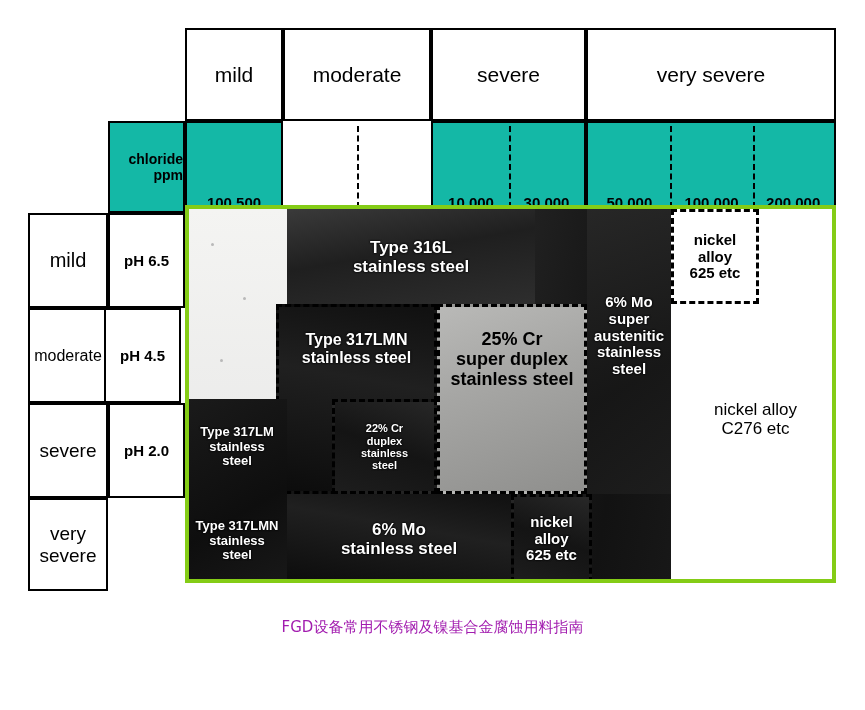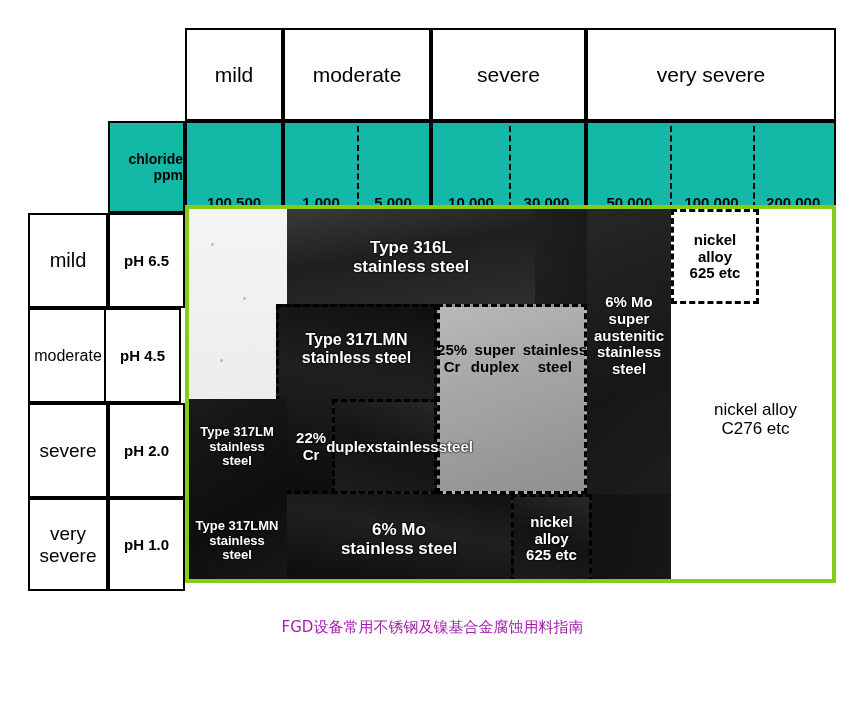--- a/index.html
+++ b/index.html
@@ -147,24 +147,20 @@
   </div>
 
   <div class="sub-band" style="left:108px;top:121px;width:77px;height:92px;flex-direction:column;font-size:14px;">
     <span>chloride</span>
     <span>ppm</span>
   </div>
 
   <div class="sub-band" style="left:185px;top:121px;width:98px;height:92px;">
     <span>100  500</span>
   </div>
-  <div class="sub-band" style="left:283px;top:121px;width:148px;height:92px;">
-    <span style="width:74px;text-align:center;">1,000</span>
-    <span style="width:74px;text-align:center;">5,000</span>
-  </div>
   <div class="dashv" style="left:357px;top:126px;height:82px;"></div>
 
   <div class="sub-band" style="left:431px;top:121px;width:155px;height:92px;">
     <span style="width:78px;text-align:center;">10,000</span>
     <span style="width:77px;text-align:center;">30,000</span>
   </div>
   <div class="dashv" style="left:509px;top:126px;height:82px;"></div>
 
   <div class="sub-band" style="left:586px;top:121px;width:250px;height:92px;">
     <span style="width:84px;text-align:center;">50,000</span>
@@ -188,56 +184,53 @@
   </div>
 
   <div class="ph-lbl" style="left:108px;top:213px;width:77px;height:95px;">
     <span>pH 6.5</span>
   </div>
   <div class="ph-lbl" style="left:104px;top:308px;width:77px;height:95px;">
     <span>pH 4.5</span>
   </div>
   <div class="ph-lbl" style="left:108px;top:403px;width:77px;height:95px;">
     <span>pH 2.0</span>
-  </div>
-  <div class="ph-lbl" style="left:108px;top:498px;width:77px;height:93px;">
-    <span>pH 1.0</span>
   </div>
 
   <div id="matrix">
 
     <div class="zone z-white" style="left:0;top:0;width:98px;height:374px;"></div>
     <div class="speck" style="left:22px;top:34px;"></div>
     <div class="speck" style="left:54px;top:88px;"></div>
     <div class="speck" style="left:31px;top:150px;"></div>
     <div class="speck" style="left:70px;top:210px;"></div>
 
     <div class="zone z-darkA" style="left:98px;top:0;width:553px;height:374px;"></div>
 
     <div class="zone z-darkB" style="left:98px;top:0;width:248px;height:95px;"></div>
     <div class="cell-txt lbl-w" style="left:98px;top:6px;width:248px;height:84px;flex-direction:column;font-size:17px;">
       <span>Type 316L</span>
       <span>stainless steel</span>
     </div>
 
     <div class="zone z-grey dashbox" style="left:248px;top:95px;width:150px;height:190px;"></div>
-    <div class="cell-txt lbl-b" style="left:248px;top:110px;width:150px;height:80px;flex-direction:row;font-size:15px;">
+    <div class="cell-txt lbl-b" style="left:248px;top:110px;width:150px;height:80px;flex-direction:column;font-size:18px;">
       <span>25% Cr</span>
       <span>super duplex</span>
       <span>stainless steel</span>
     </div>
 
     <div class="zone z-darkC dashbox" style="left:87px;top:95px;width:161px;height:190px;"></div>
     <div class="cell-txt lbl-w" style="left:87px;top:110px;width:161px;height:60px;flex-direction:column;font-size:16px;">
       <span>Type 317LMN</span>
       <span>stainless steel</span>
     </div>
 
     <div class="zone z-darkD dashbox" style="left:143px;top:190px;width:105px;height:95px;"></div>
-    <div class="cell-txt lbl-w" style="left:143px;top:196px;width:105px;height:84px;flex-direction:row;font-size:15px;">
+    <div class="cell-txt lbl-w" style="left:143px;top:196px;width:105px;height:84px;flex-direction:column;font-size:11px;">
       <span>22% Cr</span>
       <span>duplex</span>
       <span>stainless</span>
       <span>steel</span>
     </div>
 
     <div class="cell-txt lbl-w" style="left:0px;top:196px;width:92px;height:84px;flex-direction:column;align-items:flex-start;padding-left:4px;font-size:13px;">
       <span>Type 317LM</span>
       <span>stainless</span>
       <span>steel</span>

